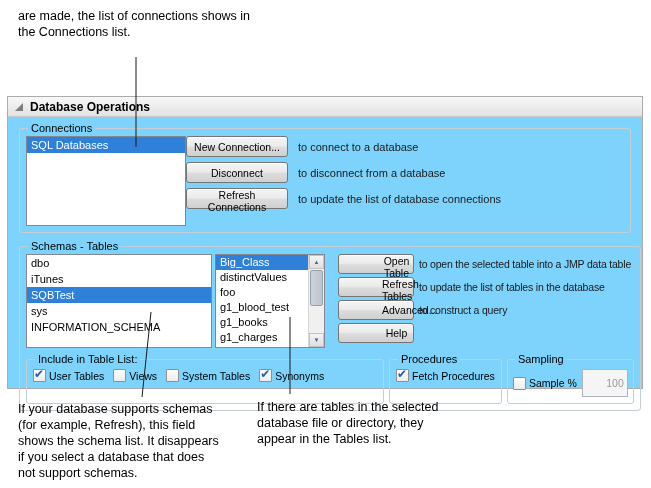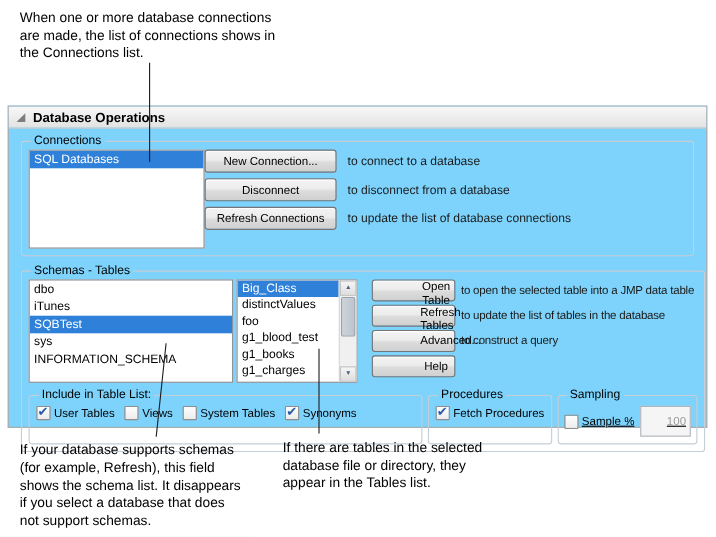--- a/index.html
+++ b/index.html
@@ -24,21 +24,21 @@
 
   .conn-content{display:flex;gap:0;align-items:flex-start;}
   .listbox{background:#fff;border:1px solid #828790;box-sizing:border-box;overflow:hidden;}
   .conn-list{width:160px;height:90px;}
   .listitem{height:16px;line-height:16px;font-size:11px;padding:0 4px;white-space:nowrap;color:#000;}
   .listitem.selected{background:#2e80d9;color:#fff;}
 
   .action-rows{display:flex;flex-direction:column;gap:5px;}
   .action-row{display:flex;align-items:center;gap:10px;}
   .btn{font-family:"Liberation Sans",sans-serif;font-size:10.5px;color:#000;height:21px;border:1px solid #757575;border-radius:3px;background:linear-gradient(#f4f4f4,#ececec 45%,#dcdcdc 55%,#d0d0d0);box-shadow:inset 0 1px 0 #fff;padding:0 2px;box-sizing:border-box;text-align:center;}
-  .btn-conn{width:120px;}
+  .btn-conn{width:102px;}
   .btn-schema{width:76px;height:20px;padding-left:43px;}
   .desc{font-size:11px;color:#1a1a1a;white-space:nowrap;}
   .desc.tight{font-size:10.5px;letter-spacing:-0.2px;}
 
   .schemas-fieldset{margin-top:7px;}
   .lists-row{display:flex;gap:3px;align-items:flex-start;}
   .schema-list{width:186px;height:94px;}
   .tables-wrap{width:110px;height:94px;margin-right:5px;display:flex;background:#fff;border:1px solid #828790;box-sizing:border-box;}
   .tables-items{flex:1;overflow:hidden;}
   .tables-items .listitem{height:15px;line-height:15px;}
@@ -54,30 +54,29 @@
 
   .bottom-row{display:flex;gap:5px;margin-top:5px;align-items:stretch;}
   .include-fs{width:358px;box-sizing:border-box;}
   .proc-fs{width:108px;box-sizing:border-box;}
   .samp-fs{width:122px;box-sizing:border-box;padding:2px 5px 6px;}
   .cb-row{display:flex;align-items:center;gap:9px;padding-top:2px;}
   .checkbox{display:flex;align-items:center;gap:3px;cursor:default;}
   .cb{position:relative;width:13px;height:13px;border:1px solid #8f8f8f;border-radius:1px;background:linear-gradient(#fefefe,#ececec);box-sizing:border-box;flex:none;}
   .cb.checked::after{content:"✔";position:absolute;left:0;top:-3px;font-size:12px;color:#2a5caa;}
   .cb-label{font-size:10.5px;color:#000;white-space:nowrap;}
-  .samp-row{display:flex;align-items:center;gap:3px;padding-top:2px;text-decoration:underline;}
+  .samp-row{display:flex;align-items:center;gap:3px;padding-top:2px;}
   .sample-input{width:46px;height:28px;border:1px solid #afb4ba;background:#f5f5f5;color:#9a9a9a;font-family:"Liberation Sans",sans-serif;font-size:10.5px;text-align:right;padding:0 3px;box-sizing:border-box;margin-left:2px;}
 </style>
 </head>
 <body>
 
 <div class="canvas">
 
   <div class="annotation ann-top">
-    <div>When one or more database connections</div>
     <div>are made, the list of connections shows in</div>
     <div>the Connections list.</div>
   </div>
 
   <div class="panel">
     <div class="panel-header">
       <span class="disclosure"></span>
       <span class="panel-title">Database Operations</span>
     </div>
     <div class="panel-body">

